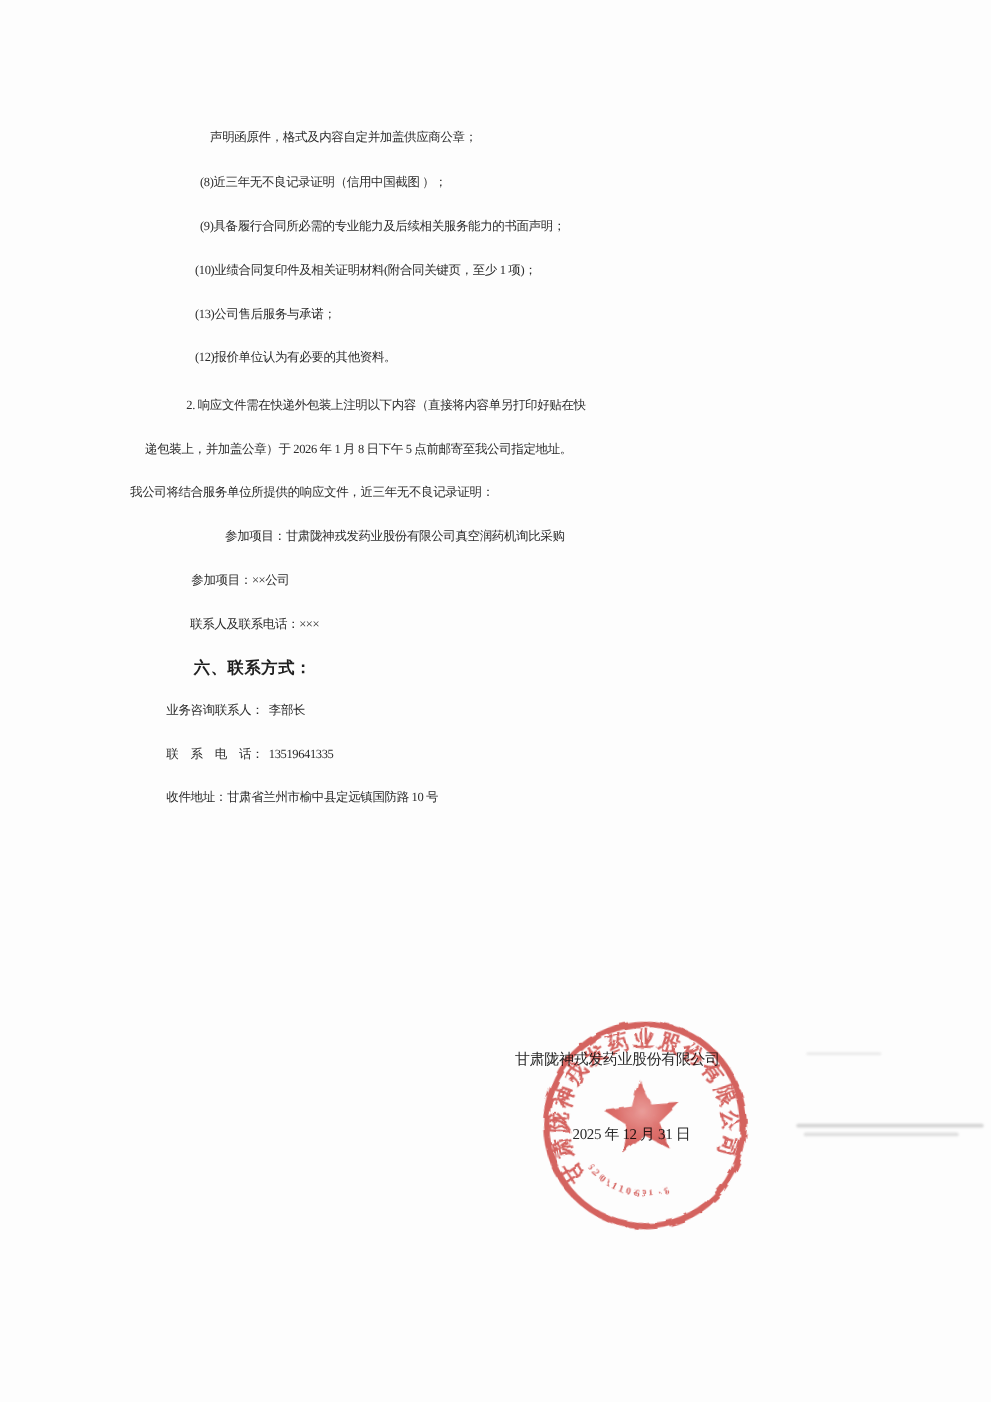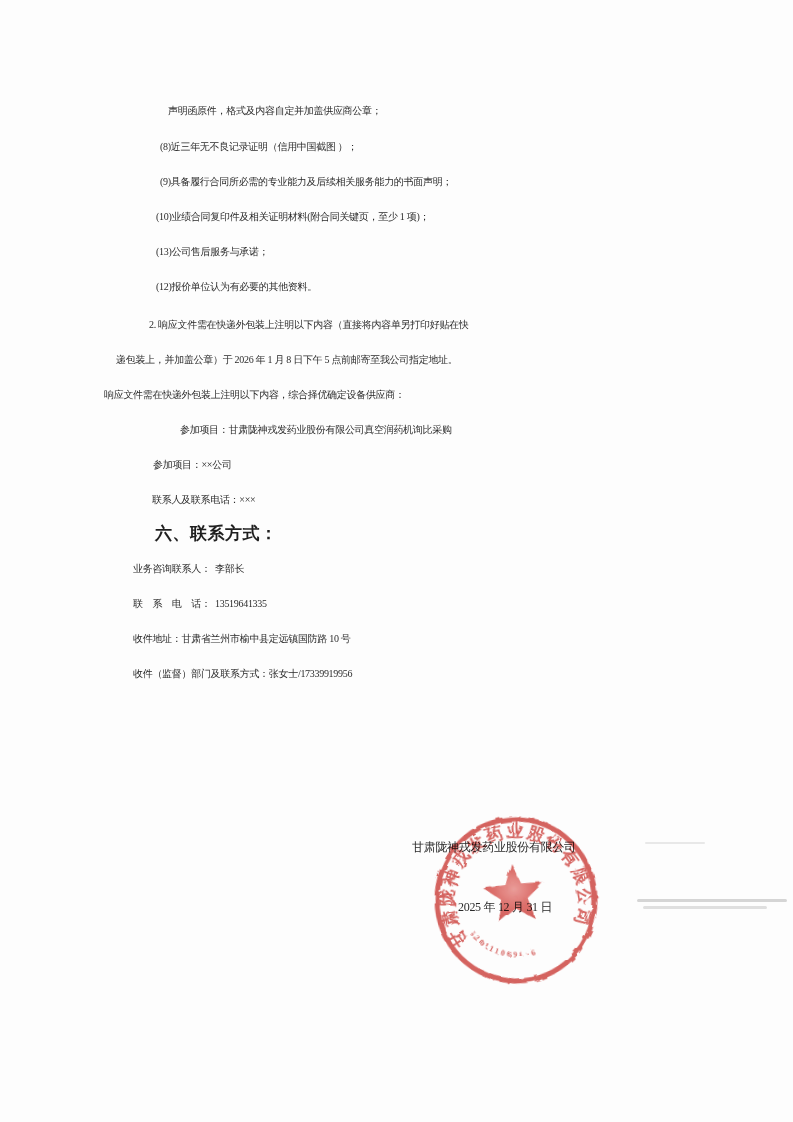--- a/index.html
+++ b/index.html
@@ -18,21 +18,21 @@
   .ln {
     position: absolute;
     font-size: 10px;
     line-height: 19px;
     letter-spacing: -0.3px;
     white-space: pre;
     color: #2b2b2b;
   }
   .heading {
     font-weight: bold;
-    font-size: 17px;
+    font-size: 13px;
     letter-spacing: 0.5px;
     color: #1f1f1f;
   }
   .sig { font-size: 12px; }
   .seal-wrap {
     position: absolute;
     left: 431px; top: 814px;
     width: 172px; height: 174px;
     mix-blend-mode: multiply;
     opacity: 0.92;
@@ -54,31 +54,30 @@
 
   <div class="ln" style="left:168px; top:101px;">声明函原件，格式及内容自定并加盖供应商公章；</div>
   <div class="ln" style="left:160px; top:137px;">(8)近三年无不良记录证明（信用中国截图 ）；</div>
   <div class="ln" style="left:160px; top:172px;">(9)具备履行合同所必需的专业能力及后续相关服务能力的书面声明；</div>
   <div class="ln" style="left:156px; top:207px;">(10)业绩合同复印件及相关证明材料(附合同关键页，至少 1 项)；</div>
   <div class="ln" style="left:156px; top:242px;">(13)公司售后服务与承诺；</div>
   <div class="ln" style="left:156px; top:277px;">(12)报价单位认为有必要的其他资料。</div>
 
   <div class="ln" style="left:149px; top:315px;">2. 响应文件需在快递外包装上注明以下内容（直接将内容单另打印好贴在快</div>
   <div class="ln" style="left:105px; top:350px;margin-left:11px;">递包装上，并加盖公章）于 2026 年 1 月 8 日下午 5 点前邮寄至我公司指定地址。</div>
-  <div class="ln" style="left:104px; top:385px;">响应文件需在快递外包装上注明以下内容，综合择优确定设备供应商：</div>
+  <div class="ln" style="left:104px; top:385px;">我公司将结合服务单位所提供的响应文件，近三年无不良记录证明：</div>
   <div class="ln" style="left:156px; top:420px;margin-left:24px;">参加项目：甘肃陇神戎发药业股份有限公司真空润药机询比采购</div>
   <div class="ln" style="left:153px; top:455px;">参加项目：××公司</div>
   <div class="ln" style="left:152px; top:490px;">联系人及联系电话：×××</div>
 
   <div class="ln heading" style="left:155px; top:524px;">六、联系方式：</div>
 
   <div class="ln" style="left:133px; top:559px;">业务咨询联系人：  李部长</div>
   <div class="ln" style="left:133px; top:594px;">联　系　电　话：  13519641335</div>
   <div class="ln" style="left:133px; top:629px;">收件地址：甘肃省兰州市榆中县定远镇国防路 10 号</div>
-  <div class="ln" style="left:133px; top:664px;">收件（监督）部门及联系方式：张女士/17339919956</div>
 
   <div class="ln sig" style="left:412px; top:838px;">甘肃陇神戎发药业股份有限公司</div>
   <div class="ln sig" style="left:458px; top:898px;">2025 年 12 月 31 日</div>
 
   <div class="streak streak-c"></div>
   <div class="streak streak-a"></div>
   <div class="streak streak-b"></div>
 
   <div class="seal-wrap">
     <svg width="172" height="174" viewBox="0 0 172 174">

